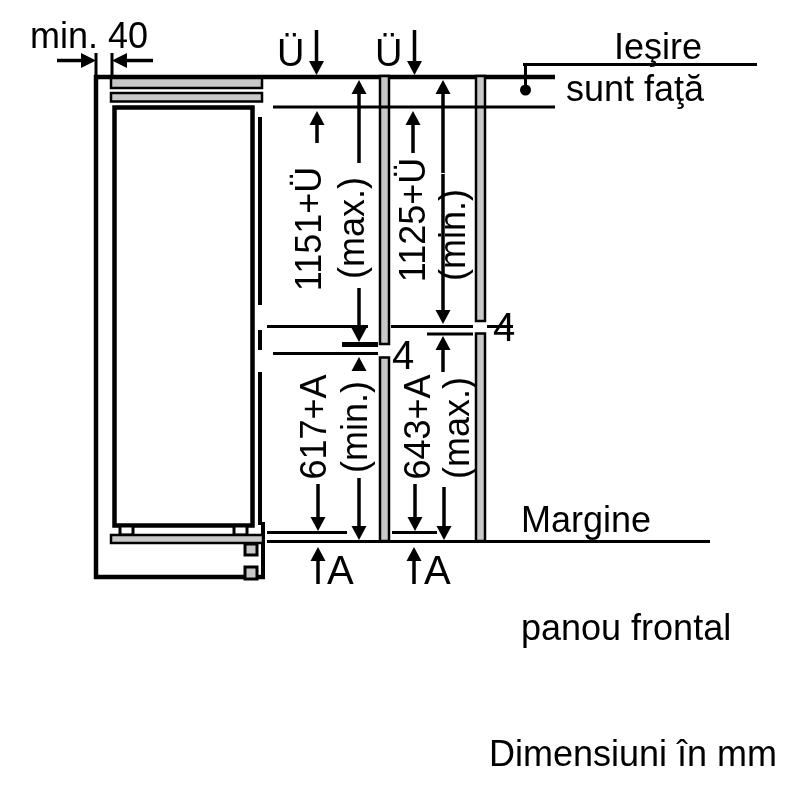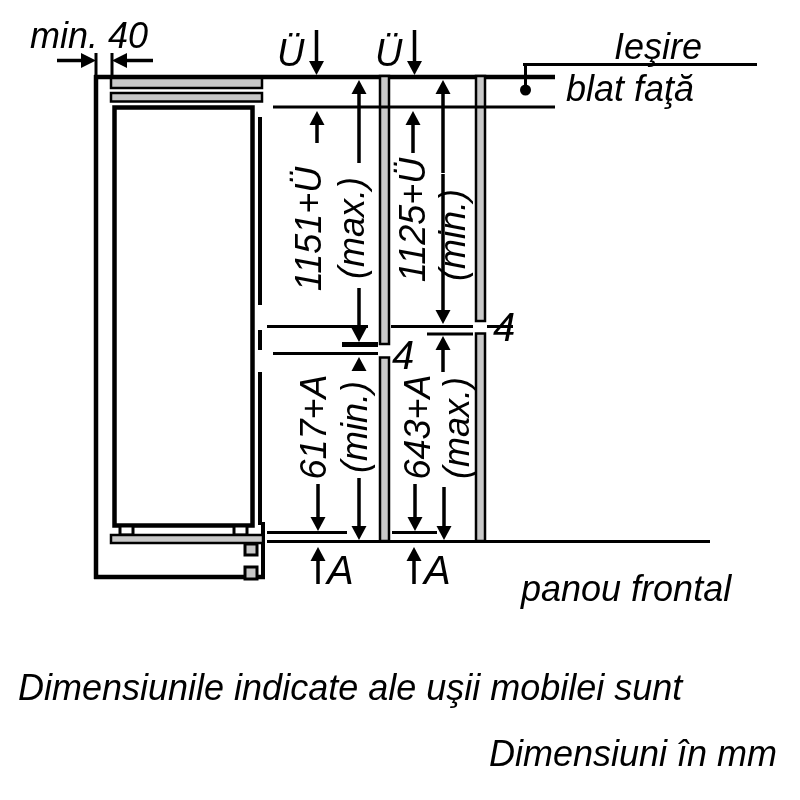--- a/index.html
+++ b/index.html
@@ -1,20 +1,20 @@
 <!DOCTYPE html>
 <html><head>
 <meta charset="utf-8">
 <style>
   html,body{margin:0;padding:0;}
   body{
     width:800px;height:800px;background:#ffffff;position:relative;overflow:hidden;
     font-family:"Liberation Sans", sans-serif;color:#000;
   }
-  #stage{position:absolute;left:0;top:0;width:800px;height:678px;font-style:italic;}
+  #stage{position:absolute;left:0;top:0;width:800px;height:678px;}
   svg{position:absolute;left:0;top:0;}
   .lbl{position:absolute;white-space:nowrap;line-height:1.05;letter-spacing:0;}
   .f36{font-size:36px;}
   .f38{font-size:38px;}
   .f40{font-size:40px;}
   .rot{
     position:absolute;white-space:nowrap;font-size:36px;
     transform:translate(-50%,-50%) rotate(-90deg);
   }
   .footer-line{position:absolute;font-size:36px;white-space:nowrap;}
@@ -126,36 +126,36 @@
       <path d="M414,547 L406.5,561 L421.5,561 Z" fill="#000"></path>
       <line x1="414" y1="560" x2="414" y2="584" stroke="#000" stroke-width="3.5"></line>
     </g>
   </svg>
 
   <div class="lbl f36" style="left:30px;top:17px;">min. 40</div>
   <div class="lbl f38" style="left:277px;top:34px;">Ü</div>
   <div class="lbl f38" style="left:375px;top:34px;">Ü</div>
 
   <div class="lbl f36" style="left:566px;top:28px;margin-left:48px;">Ieşire</div>
-  <div class="lbl f36" style="left:566px;top:70px;">blat faţă</div>
+  <div class="lbl f36" style="left:566px;top:70px;">sunt faţă</div>
 
   <div class="rot" style="left:309px;top:229px;">1151+Ü</div>
   <div class="rot" style="left:352px;top:228px;">(max.)</div>
   <div class="rot" style="left:413px;top:220px;">1125+Ü</div>
   <div class="rot" style="left:453px;top:235px;">(min.)</div>
 
   <div class="rot" style="left:314px;top:427px;">617+A</div>
   <div class="rot" style="left:355px;top:427px;">(min.)</div>
   <div class="rot" style="left:418px;top:427px;">643+A</div>
   <div class="rot" style="left:457px;top:428px;">(max.)</div>
 
   <div class="lbl f40" style="left:392px;top:334px;">4</div>
   <div class="lbl f40" style="left:493px;top:306px;">4</div>
 
   <div class="lbl f40" style="left:327px;top:549px;">A</div>
   <div class="lbl f40" style="left:424px;top:549px;">A</div>
 
-  <div class="lbl f36" style="left:521px;top:570px;">panou frontal</div>
+  <div class="lbl f36" style="left:521px;top:501px;">Margine</div>
+  <div class="lbl f36" style="left:521px;top:609px;">panou frontal</div>
 
-  <div class="footer-line" style="left:18px;top:667px;">Dimensiunile indicate ale uşii mobilei sunt</div>
   <div class="footer-line" style="right:23px;top:733px;">Dimensiuni în mm</div>
 
 </div>
 
 </body></html>

